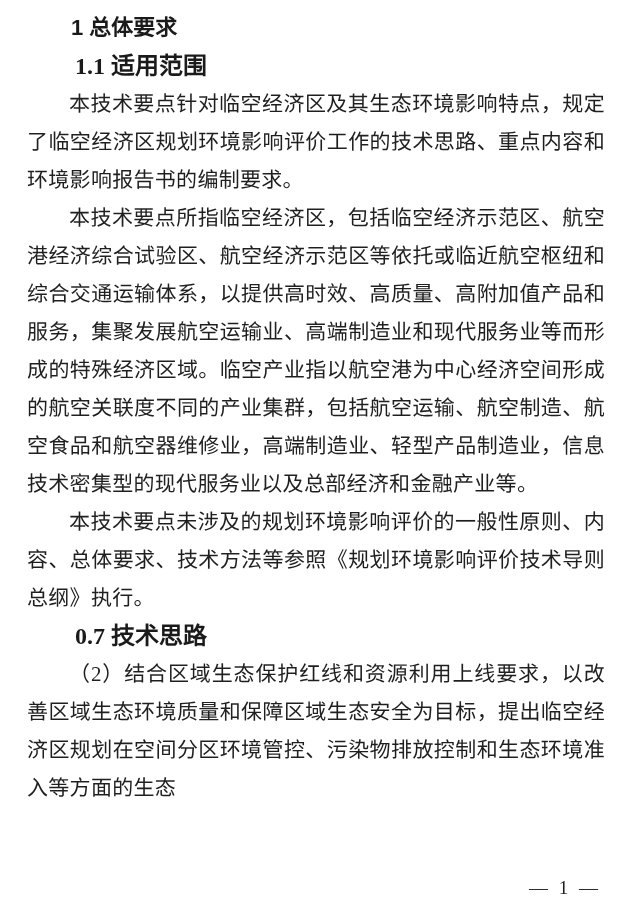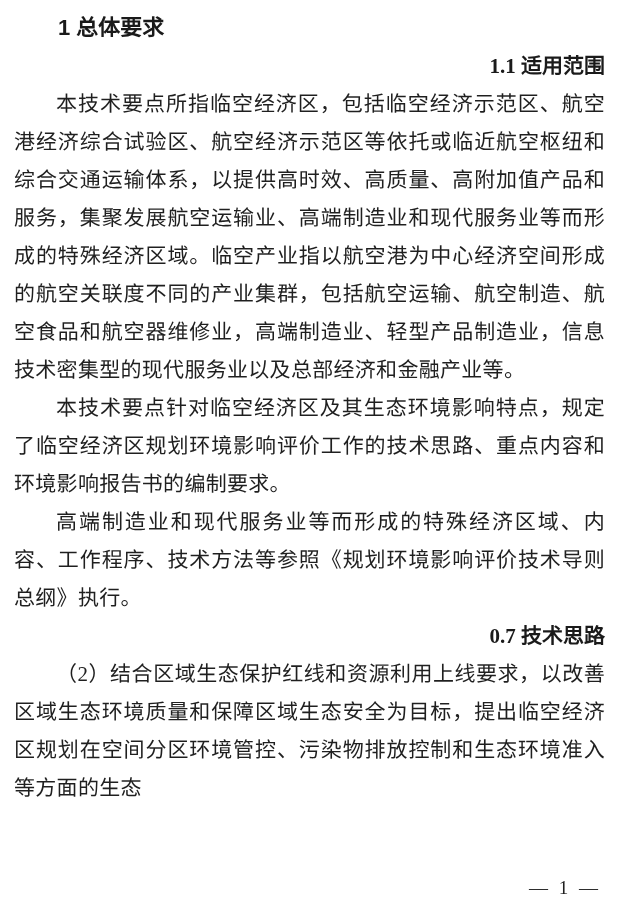--- a/index.html
+++ b/index.html
@@ -6,43 +6,42 @@
     margin: 0;
     padding: 0;
     background: #ffffff;
   }
   .page {
     position: relative;
     width: 619px;
     height: 906px;
     background: #ffffff;
     box-sizing: border-box;
-    padding: 9px 14px 0 14px;
+    padding: 9px 14px 0 27px;
     overflow: hidden;
     color: #1f1f1f;
     font-family: "Liberation Serif", serif;
   }
   .heading-1 {
     margin: 0;
     font-size: 22px;
     line-height: 38px;
     font-weight: bold;
     font-family: "Liberation Sans", sans-serif;
     text-indent: 2em;
     color: #1a1a1a;
   }
   .heading-2 {
     margin: 0;
-    font-size: 21px;
+    font-size: 24px;
     line-height: 38px;
     font-weight: bold;
     font-family: "Liberation Serif", serif;
     text-indent: 2em;
     color: #1a1a1a;
-    text-align: right;
   }
   .para {
     margin: 0;
     font-size: 21px;
     line-height: 38px;
     text-align: justify;
     text-justify: inter-ideograph;
     text-indent: 2em;
     letter-spacing: 0.3px;
   }
@@ -58,25 +57,25 @@
   }
 </style>
 </head>
 <body>
 
 <div class="page">
   <h1 class="heading-1">1 总体要求</h1>
 
   <h2 class="heading-2">1.1 适用范围</h2>
 
+  <p class="para">本技术要点针对临空经济区及其生态环境影响特点，规定了临空经济区规划环境影响评价工作的技术思路、重点内容和环境影响报告书的编制要求。</p>
+
   <p class="para">本技术要点所指临空经济区，包括临空经济示范区、航空港经济综合试验区、航空经济示范区等依托或临近航空枢纽和综合交通运输体系，以提供高时效、高质量、高附加值产品和服务，集聚发展航空运输业、高端制造业和现代服务业等而形成的特殊经济区域。临空产业指以航空港为中心经济空间形成的航空关联度不同的产业集群，包括航空运输、航空制造、航空食品和航空器维修业，高端制造业、轻型产品制造业，信息技术密集型的现代服务业以及总部经济和金融产业等。</p>
 
-  <p class="para">本技术要点针对临空经济区及其生态环境影响特点，规定了临空经济区规划环境影响评价工作的技术思路、重点内容和环境影响报告书的编制要求。</p>
-
-  <p class="para">高端制造业和现代服务业等而形成的特殊经济区域、内容、工作程序、技术方法等参照《规划环境影响评价技术导则 总纲》执行。</p>
+  <p class="para">本技术要点未涉及的规划环境影响评价的一般性原则、内容、总体要求、技术方法等参照《规划环境影响评价技术导则 总纲》执行。</p>
 
   <h2 class="heading-2">0.7 技术思路</h2>
 
 
   <p class="para">（2）结合区域生态保护红线和资源利用上线要求，以改善区域生态环境质量和保障区域生态安全为目标，提出临空经济区规划在空间分区环境管控、污染物排放控制和生态环境准入等方面的生态</p>
 
   <div class="page-number">— 1 —</div>
 </div>
 
 </body></html>

